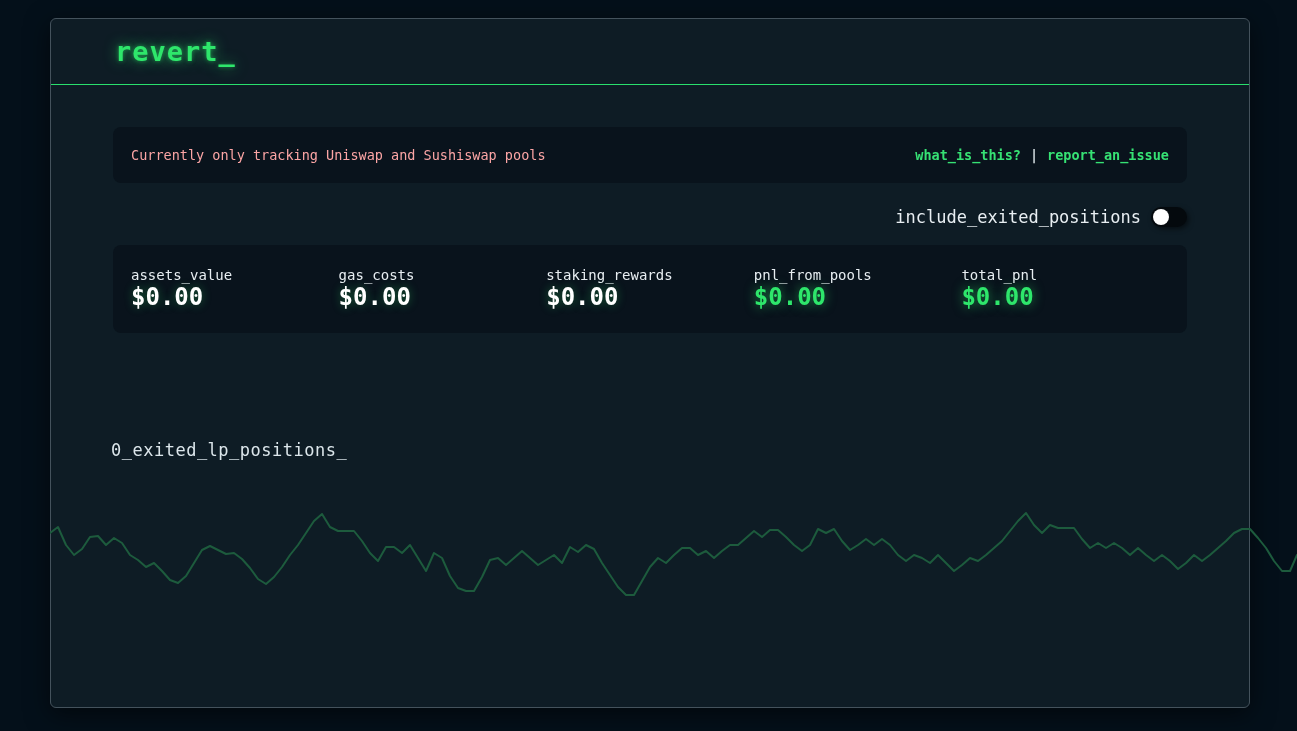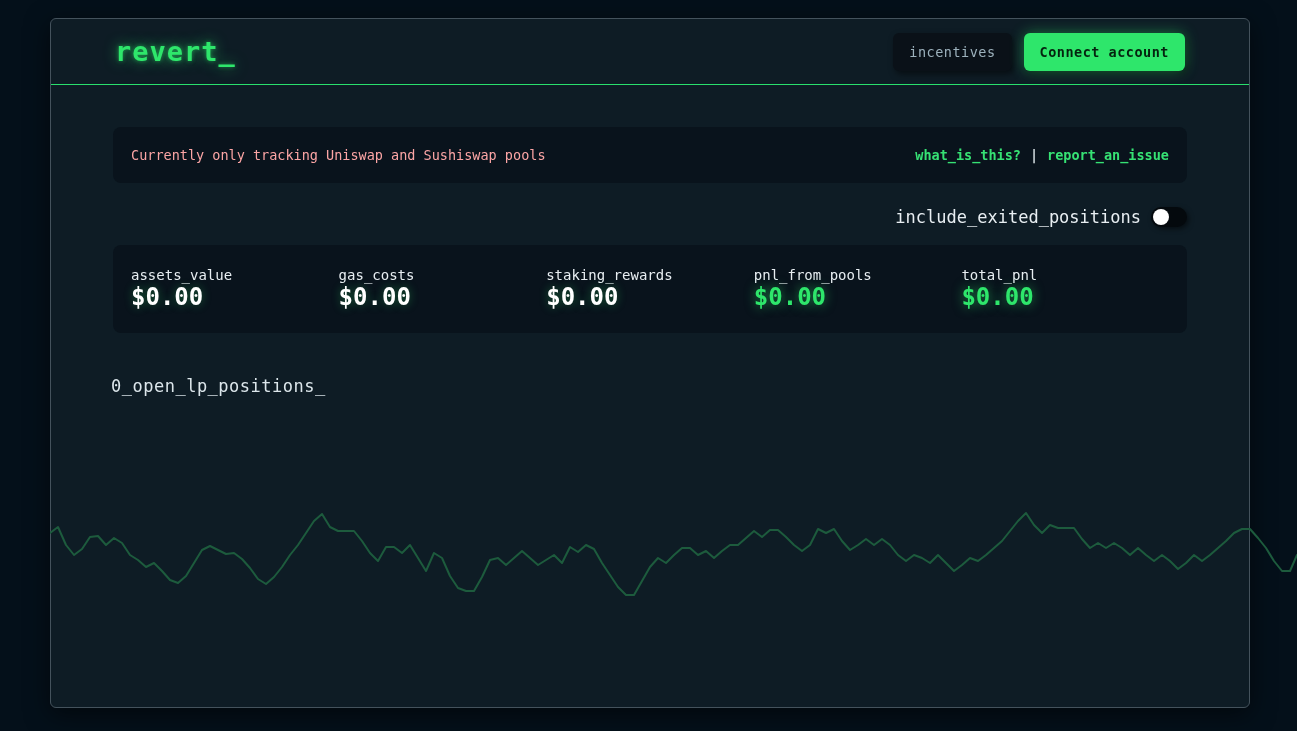--- a/index.html
+++ b/index.html
@@ -110,24 +110,20 @@
   .footer-links { flex: 1; display: flex; justify-content: center; gap: 22px; }
   .footer-link { color: #eef3f6; text-decoration: none; cursor: pointer; }
 </style>
 </head>
 <body>
 
 <div class="container">
 
   <div class="header">
     <div class="logo">revert_</div>
-    <div class="header-actions">
-      <button class="btn btn-dark">incentives</button>
-      <button class="btn btn-green">Connect account</button>
-    </div>
   </div>
 
   <div class="banner">
     <span class="banner-text">Currently only tracking Uniswap and Sushiswap pools</span>
     <span class="banner-links">
       <a class="green-link">what_is_this?</a>
       <span class="link-sep">|</span>
       <a class="green-link">report_an_issue</a>
     </span>
   </div>
@@ -155,20 +151,20 @@
     <div class="stat">
       <div class="stat-label">pnl_from_pools</div>
       <div class="stat-value green">$0.00</div>
     </div>
     <div class="stat">
       <div class="stat-label">total_pnl</div>
       <div class="stat-value green">$0.00</div>
     </div>
   </div>
 
-  <div class="section-heading heading-open">0_open_lp_positions_</div>
+  <div class="section-heading heading-exited">0_exited_lp_positions_</div>
 
 
 </div>
 
 <svg class="bg-chart" viewBox="0 0 1247 118" preserveAspectRatio="none">
   <polyline id="spark" fill="none" stroke-width="2" stroke-linejoin="round" stroke-linecap="round" stroke="#1d5b3d" points="0,30 8,24 16,42 24,52 32,46 40,34 48,33 56,42 64,35 72,40 80,52 88,57 96,64 104,60 112,68 120,77 128,80 136,73 144,60 152,47 160,43 168,47 176,51 184,50 192,56 200,65 208,76 216,81 224,74 232,64 240,52 248,42 256,30 264,18 272,11 280,24 288,28 296,28 304,28 312,38 320,50 328,58 336,44 344,44 352,50 360,42 368,55 376,68 384,50 392,55 400,73 408,85 416,88 424,88 432,74 440,57 448,55 456,62 464,55 472,48 480,55 488,62 496,57 504,52 512,60 520,44 528,49 536,42 544,46 552,60 560,72 568,84 576,92 584,92 592,78 600,64 608,55 616,60 624,52 632,45 640,45 648,52 656,48 664,55 672,48 680,42 688,42 696,35 704,28 712,34 720,27 728,27 736,34 744,42 752,48 760,42 768,26 776,30 784,26 792,38 800,47 808,42 816,36 824,42 832,36 840,42 848,52 856,58 864,52 872,55 880,60 888,52 896,60 904,68 912,62 920,55 928,58 936,52 944,45 952,38 960,28 968,18 976,10 984,22 992,30 1000,22 1008,25 1016,25 1024,25 1032,36 1040,45 1048,40 1056,45 1064,40 1072,45 1080,52 1088,45 1096,52 1104,58 1112,52 1120,58 1128,66 1136,60 1144,52 1152,58 1160,52 1168,45 1176,38 1184,30 1192,26 1200,26 1208,35 1216,45 1224,58 1232,68 1240,68 1247,52"></polyline>
 </svg>
 
 </body></html>

